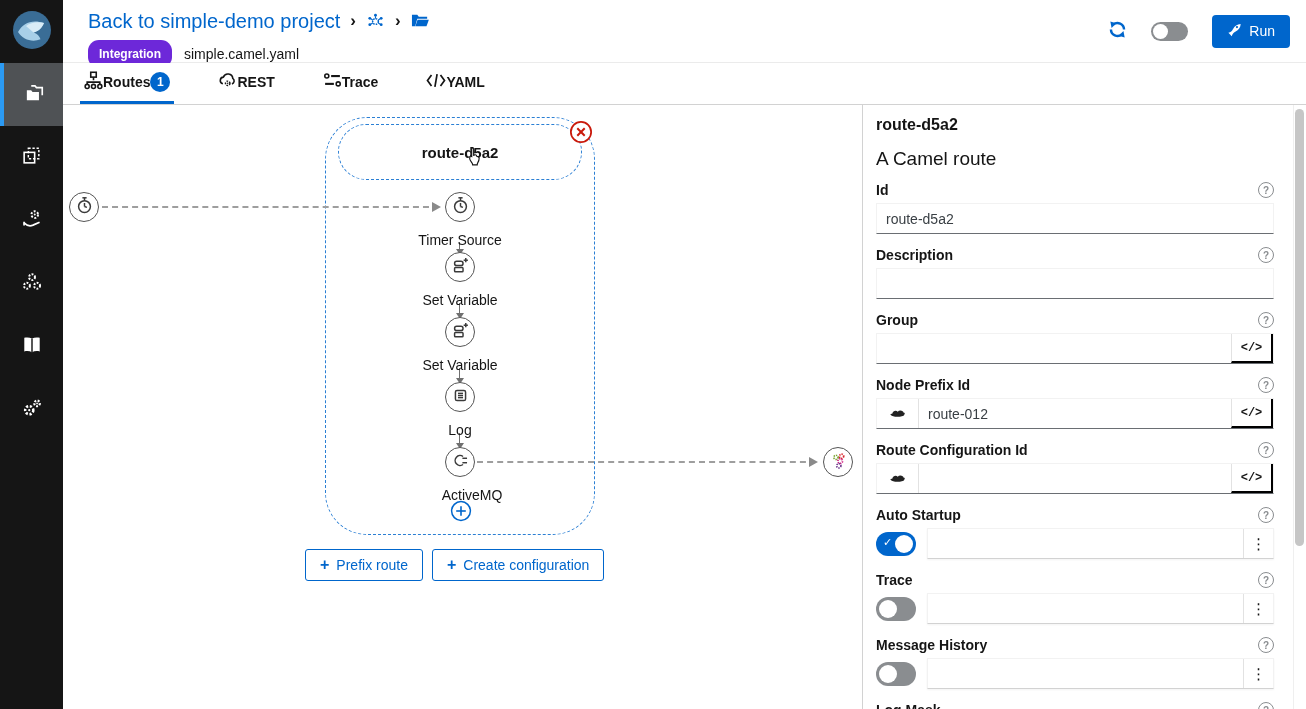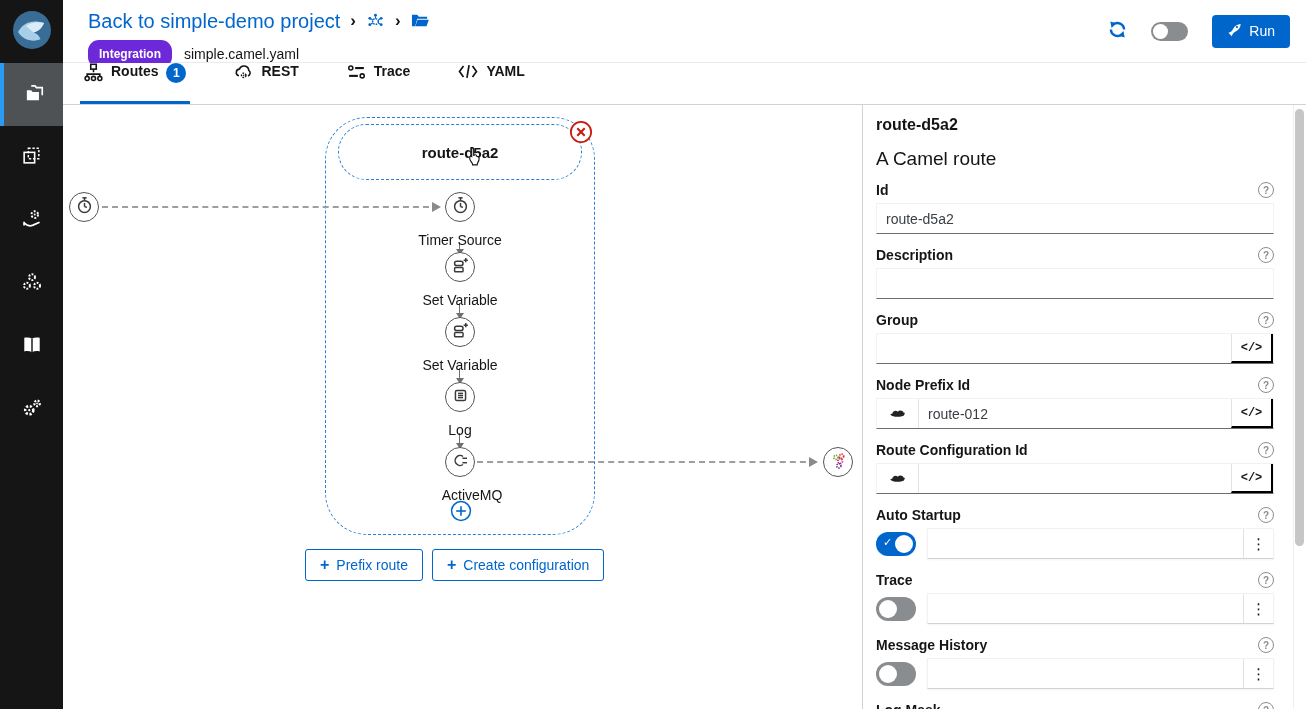--- a/index.html
+++ b/index.html
@@ -30,21 +30,21 @@
     border:none; border-radius:4px; height:33px; padding:0 15px; font-size:14px; cursor:pointer; }
 
   
   .sidebar { position:absolute; left:0; top:63px; width:63px; height:646px; background:#151515; }
   .side-item { width:63px; height:63px; display:flex; align-items:center; justify-content:center; cursor:pointer; }
   .side-item.active { background:#4f5255; border-left:4px solid #2b9af3; }
 
   
   .tabbar { position:absolute; left:63px; top:63px; width:1243px; height:42px; background:#fff;
     border-bottom:1px solid #d2d2d2; display:flex; align-items:stretch; padding-left:17px; }
-  .tab { display:flex; gap:8px; font-size:14px; font-weight:700; color:#151515;
+  .tab { display:flex; align-items:center; font-size:14px; font-weight:700; color:#151515;
     padding:0 4px; margin-right:40px; border-bottom:3px solid transparent; cursor:pointer; }
   .tab.active { border-bottom-color:#0066cc; }
   .tab-badge { min-width:20px; height:20px; border-radius:10px; background:#0066cc; color:#fff;
     font-size:12px; font-weight:700; display:flex; align-items:center; justify-content:center; padding:0 5px; }
 
   
   .canvas { position:absolute; left:63px; top:105px; width:799px; height:604px; background:#fff; }
   .route-group { position:absolute; left:262px; top:12px; width:270px; height:418px;
     border:1.5px dashed #2b7fd4; border-radius:42px; }
   .route-header { position:absolute; left:12px; top:6px; width:244px; height:56px;

